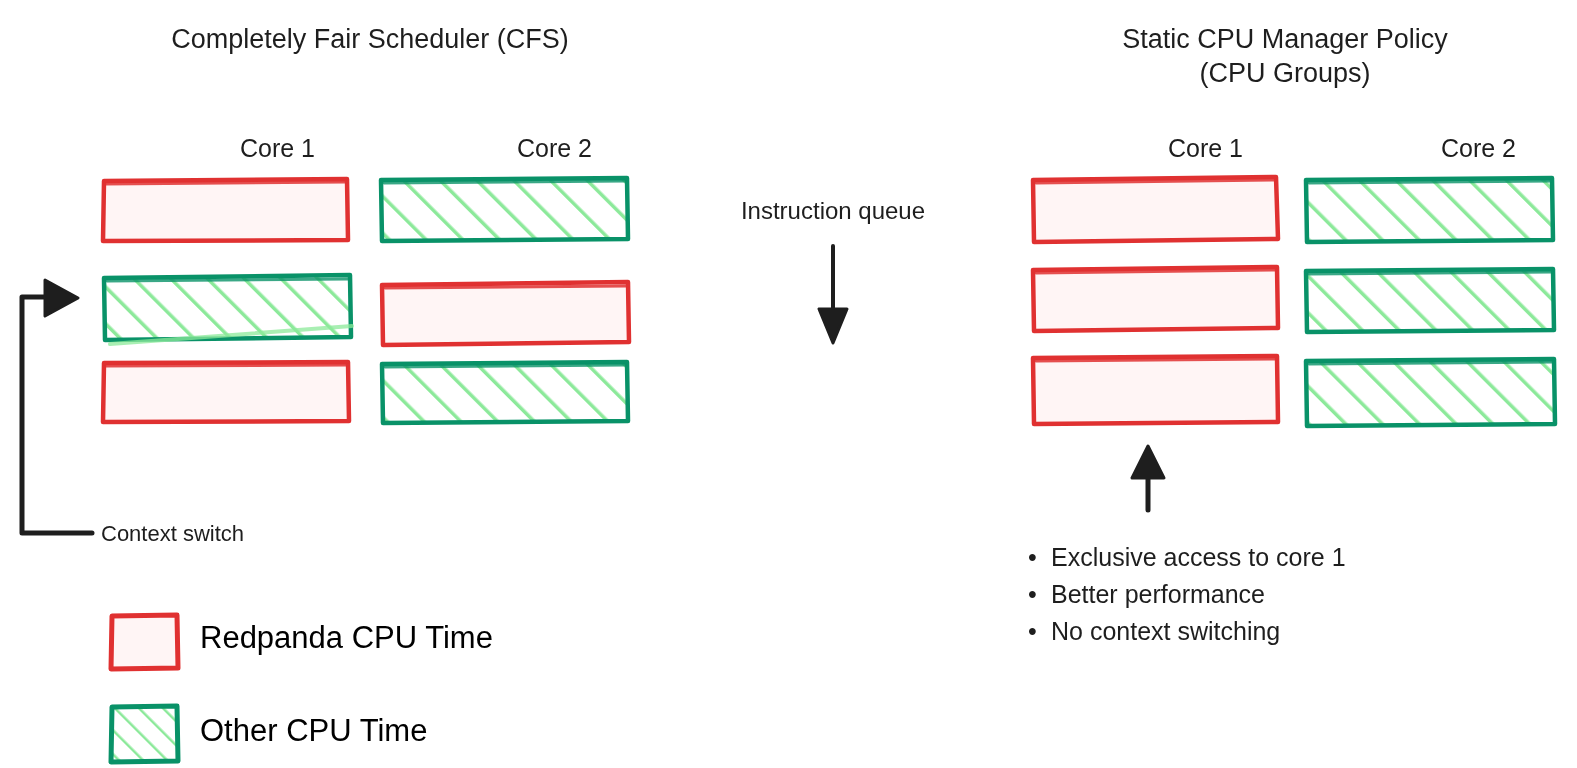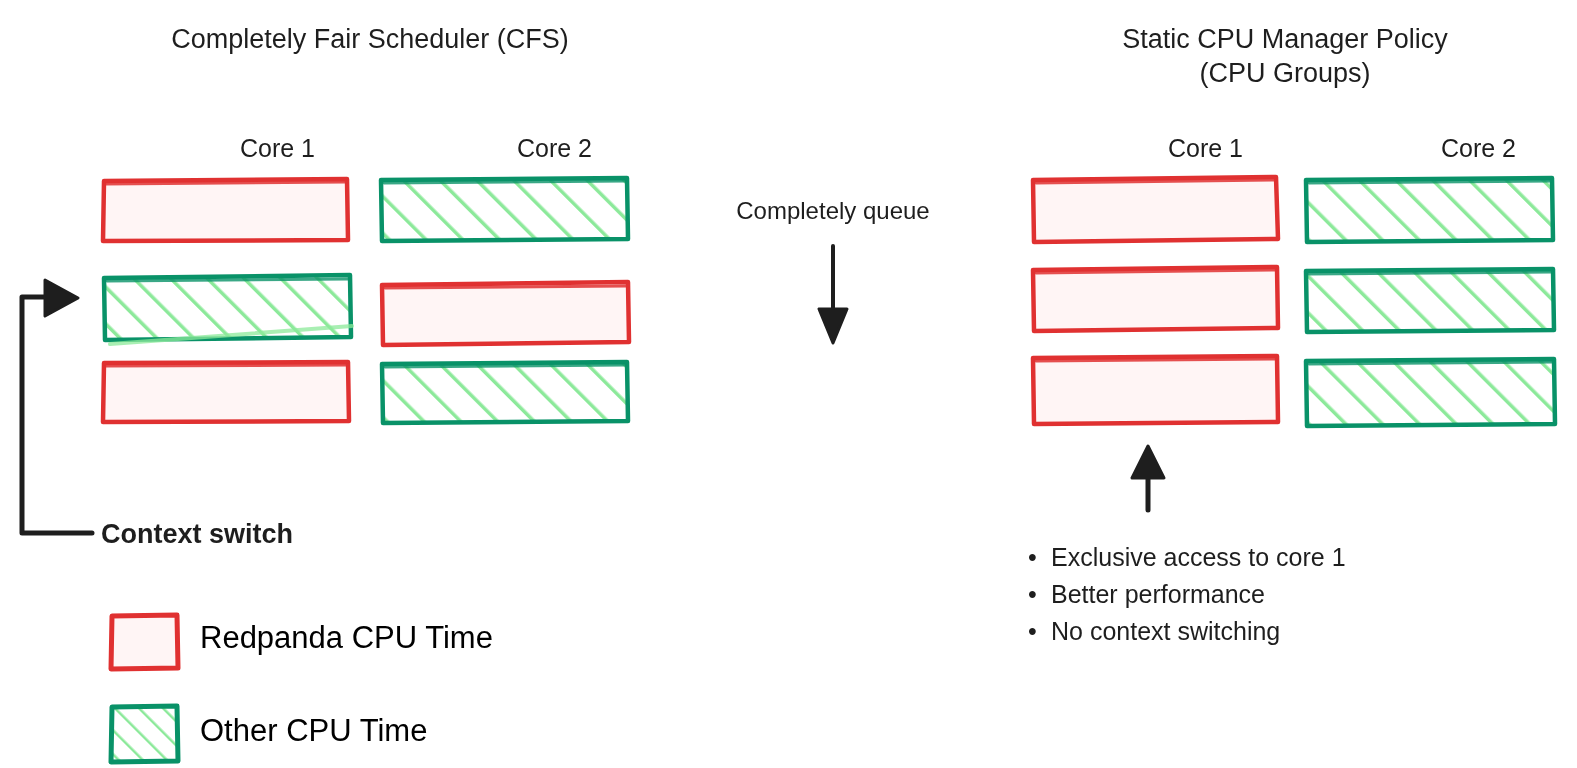--- a/index.html
+++ b/index.html
@@ -35,25 +35,24 @@
 
   .queue-label {
     font-size: 24px;
     line-height: 30px;
     color: #1e1e1e;
     text-align: center;
     white-space: nowrap;
   }
 
   .ctx-label {
-    font-size: 27px;
+    font-size: 22px;
     line-height: 32px;
     color: #1e1e1e;
     white-space: nowrap;
-    font-weight: bold;
   }
 
   .legend-label {
     font-size: 31px;
     line-height: 32px;
     color: #000000;
     white-space: nowrap;
   }
 
   .bullets {
@@ -176,21 +175,21 @@
 
 <div class="abs panel-title" style="left:990px; top:22px; width:590px;">Static CPU Manager Policy
 (CPU Groups)</div>
 
 <div class="abs core-label" style="left:140px; top:133px; width:175px;">Core 1</div>
 <div class="abs core-label" style="left:417px; top:133px; width:175px;">Core 2</div>
 
 <div class="abs core-label" style="left:1068px; top:133px; width:175px;">Core 1</div>
 <div class="abs core-label" style="left:1341px; top:133px; width:175px;">Core 2</div>
 
-<div class="abs queue-label" style="left:683px; top:196px; width:300px;">Completely queue</div>
+<div class="abs queue-label" style="left:683px; top:196px; width:300px;">Instruction queue</div>
 
 <div class="abs ctx-label" style="left:101px; top:518px;">Context switch</div>
 
 <ul class="abs bullets" style="left:1008px; top:523px;">
   <li>Exclusive access to core 1</li>
   <li>Better performance</li>
   <li>No context switching</li>
 </ul>
 
 <div class="abs" style="left:108px; top:612px;">

